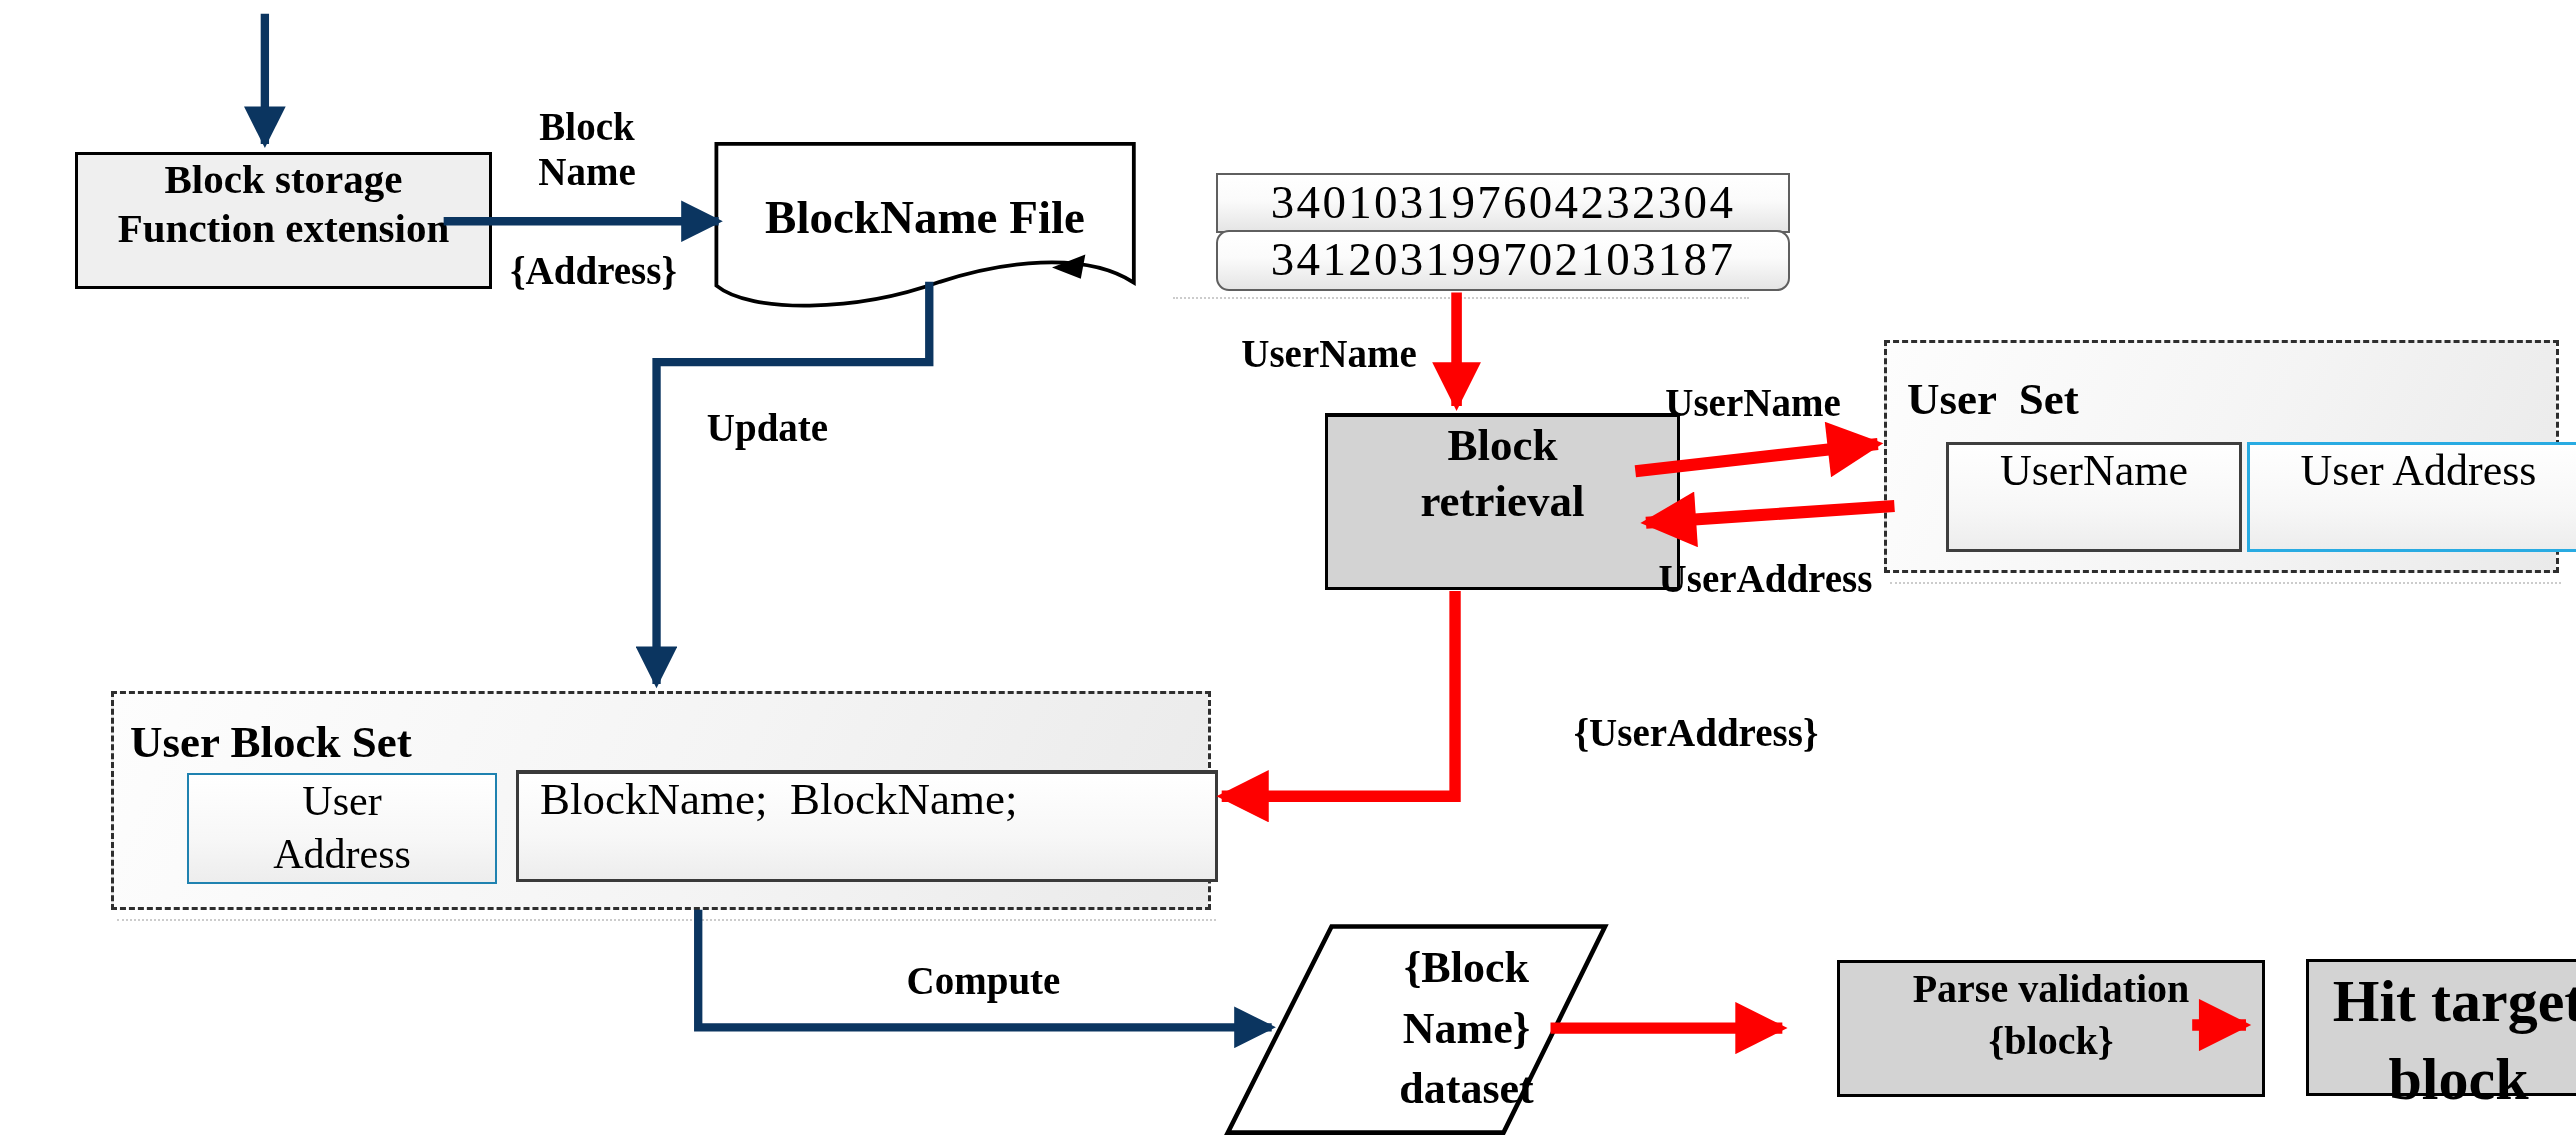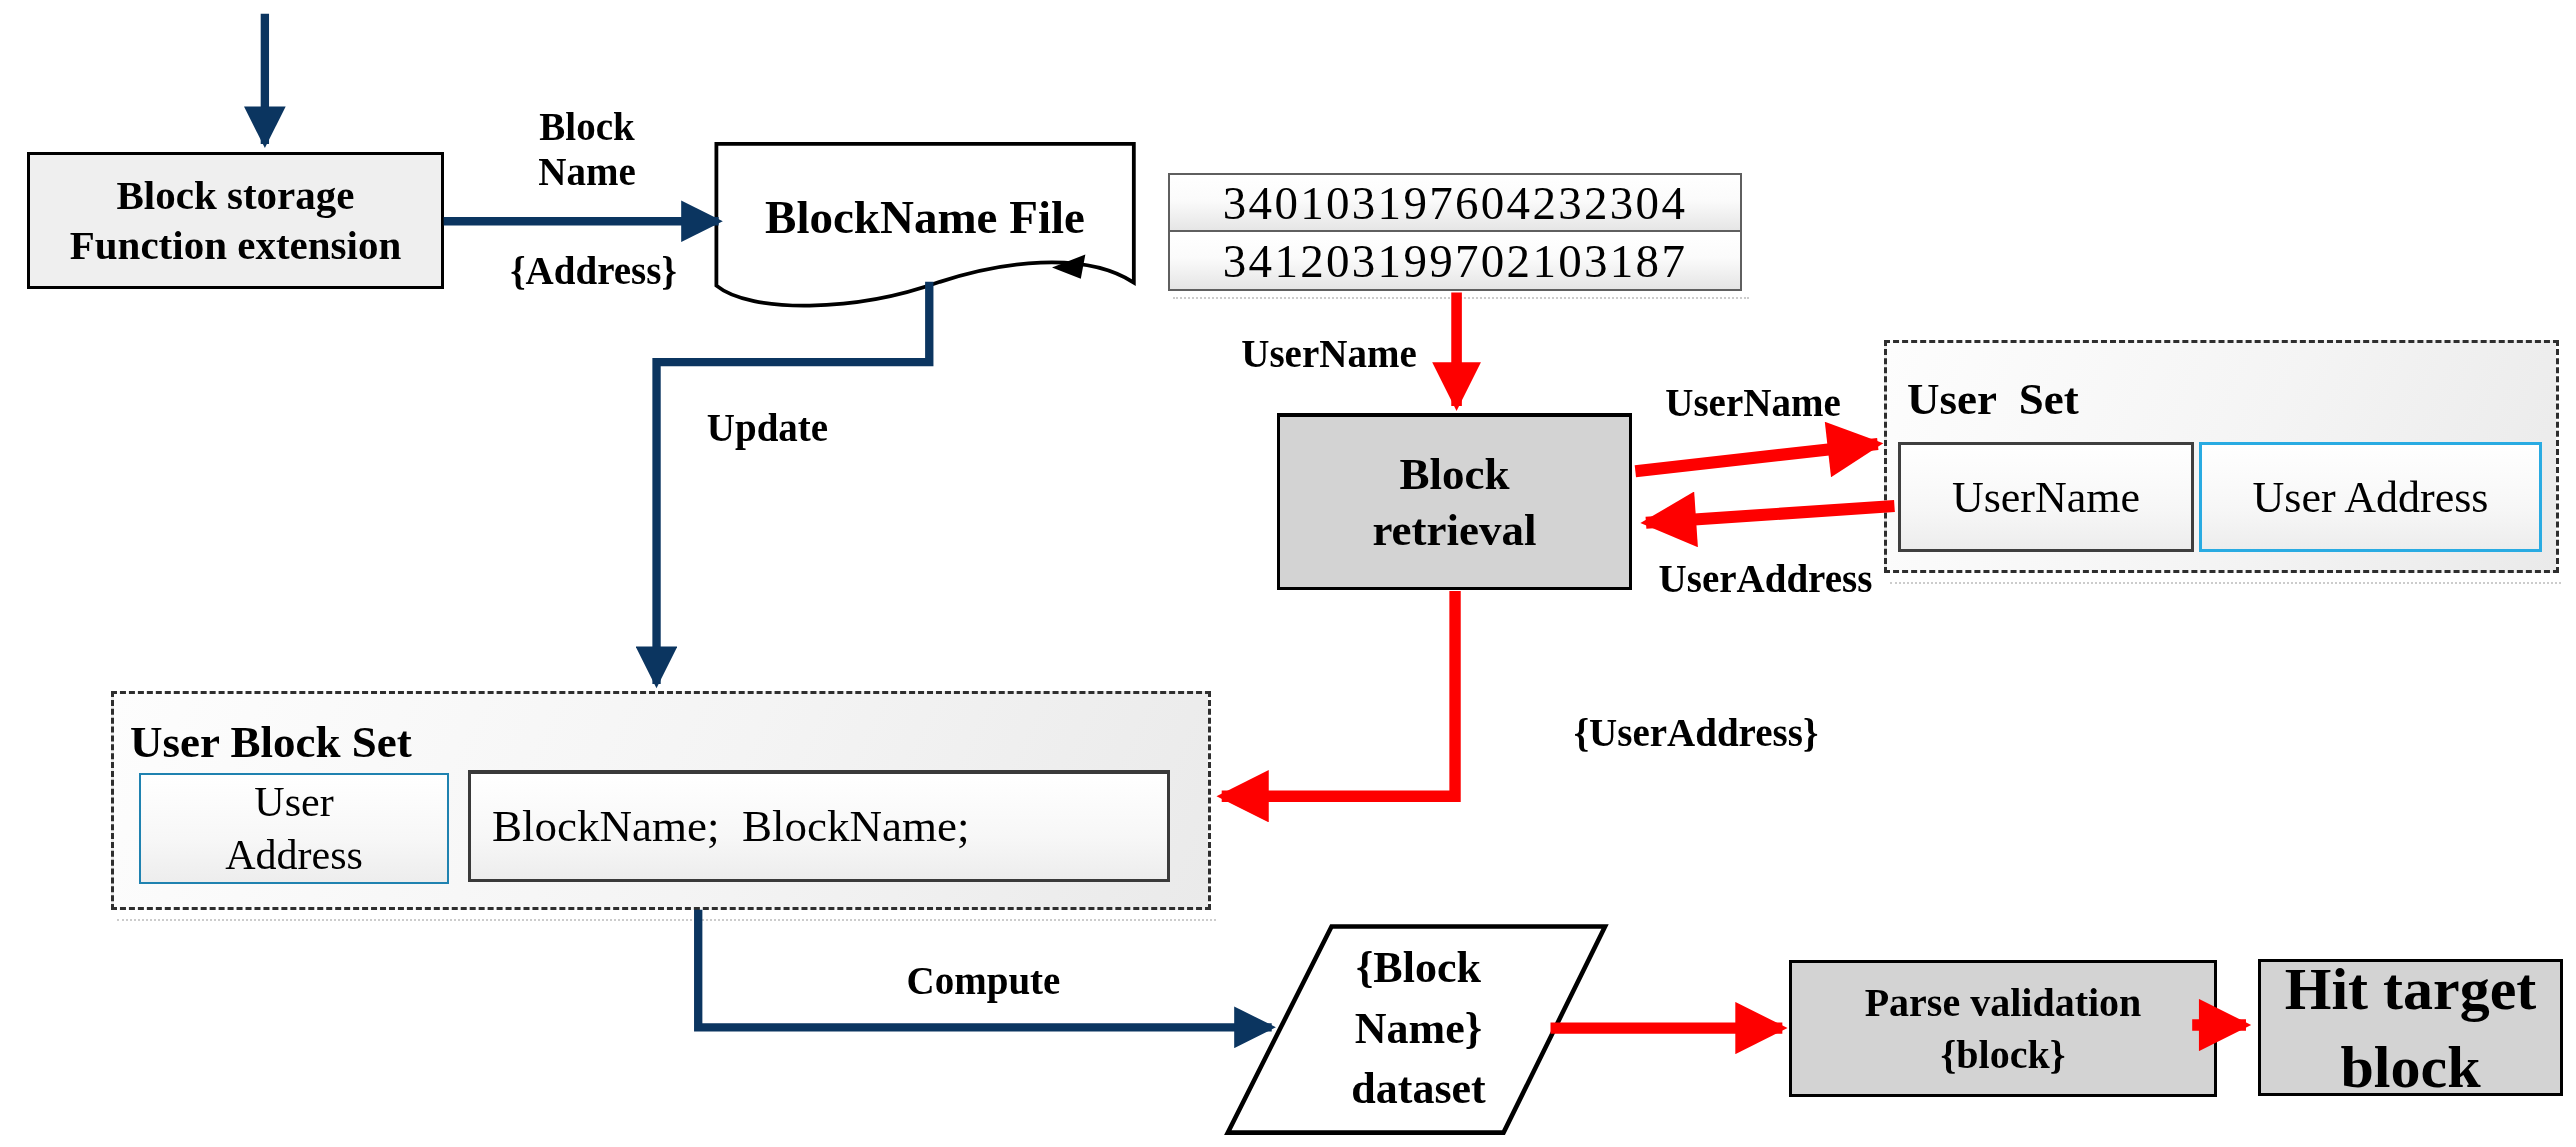--- a/index.html
+++ b/index.html
@@ -3,21 +3,21 @@
 <meta charset="utf-8">
 <style>
   html,body{margin:0;padding:0;background:#ffffff;}
   #stage{
     position:relative;width:2576px;height:1147px;background:#ffffff;overflow:hidden;
     font-family:"Liberation Serif","DejaVu Serif",serif;color:#000;
   }
   .layer{position:absolute;left:0;top:0;width:2576px;height:1147px;}
   #shapes-layer{z-index:1;}
   .node{position:absolute;box-sizing:border-box;display:flex;flex-direction:column;
-        align-items:center;justify-content:center;text-align:center;z-index:2;}
+        align-items:center;text-align:center;z-index:2;margin-left:48px;}
   .bold{font-weight:bold;}
   .node-line{display:block;}
   
   .proc{background:#d3d3d3;border:3px solid #000;}
   .proc-thicktop{border-top-width:4.5px;}
   
   .lightbox{background:#efefef;border:3px solid #000;}
   
   .idrow{background:linear-gradient(#ffffff 0%,#fbfbfb 45%,#e5e5e5 100%);
          border:2.3px solid #5f5f5f;font-size:47px;letter-spacing:2.3px;}
@@ -58,21 +58,21 @@
     <span class="node-line">Function extension</span>
   </div>
 
   <div class="txt filelabel bold" style="left:716px;top:167px;width:418px;height:99px;font-size:47px;text-align:center;justify-content:center;display:flex;">
     <span>BlockName File</span>
   </div>
 
   <div class="node idrow" style="left:1168px;top:173px;width:574px;height:60px;">
     <span>340103197604232304</span>
   </div>
-  <div class="node idrow" style="left:1168px;top:230px;width:574px;height:61px;">
+  <div class="node idrow" style="left:1168px;top:230px;width:574px;height:61px;border-radius:13px;">
     <span>341203199702103187</span>
   </div>
 
   <div class="node proc proc-thicktop bold" style="left:1277px;top:413px;width:355px;height:177px;font-size:45px;line-height:1.25;">
     <span class="node-line">Block</span>
     <span class="node-line">retrieval</span>
   </div>
 
   <div class="dashedbox" style="left:1884px;top:340px;width:675px;height:233px;"></div>
   <div class="container-title" style="left:1907px;top:373px;">User  Set</div>

